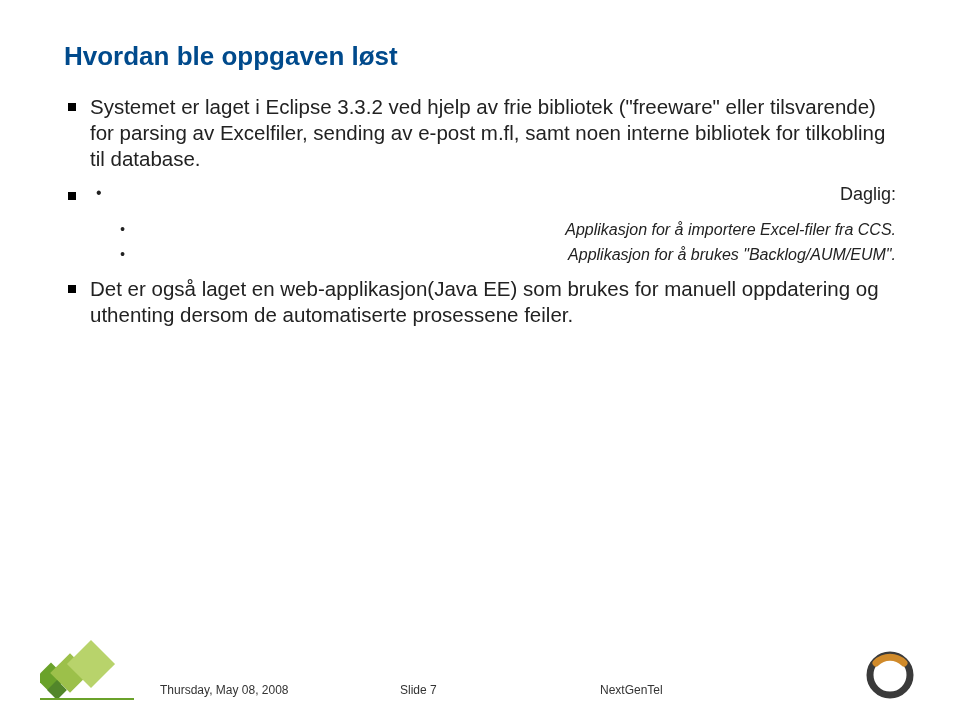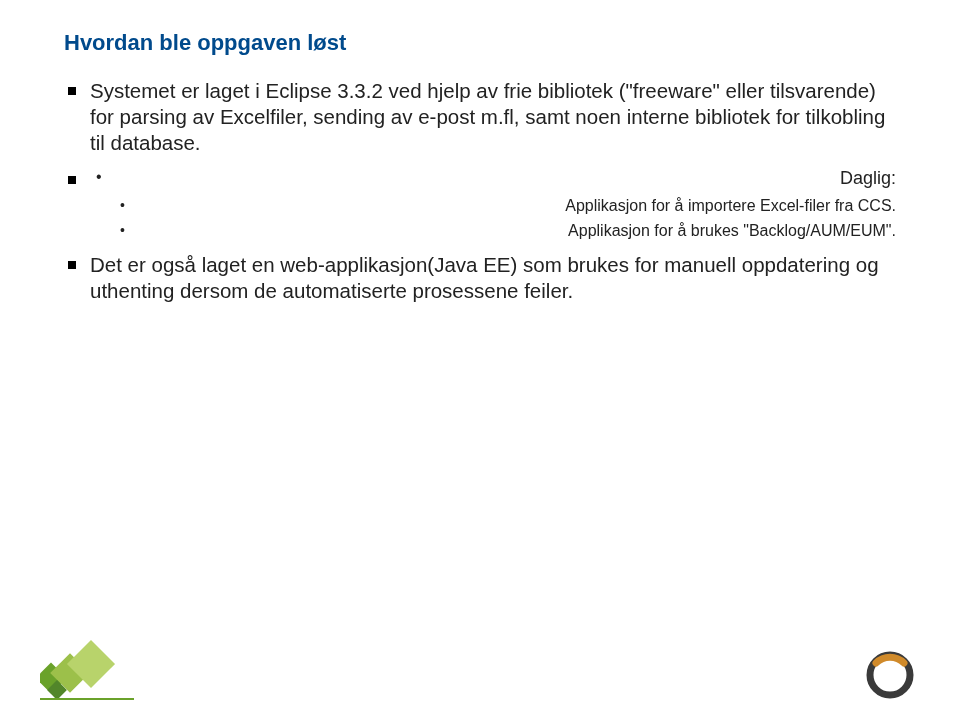--- a/index.html
+++ b/index.html
@@ -1,25 +1,25 @@
 <!DOCTYPE html>
 <html><head>
 <meta charset="utf-8">
 <style>
   * { margin: 0; padding: 0; box-sizing: border-box; }
   html, body { width: 960px; height: 717px; background: #fff; font-family: Arial, Helvetica, sans-serif; color: #222; }
   .slide { position: relative; width: 960px; height: 717px; padding: 30px 64px 0 64px; }
-  .title { font-size: 22px; font-weight: bold; color: #004a8c; margin-bottom: 22px; }
+  .title { font-size: 26px; font-weight: bold; color: #004a8c; margin-bottom: 22px; margin-top: 11px; }
   ul.level1 { list-style: none; padding-left: 0; }
   ul.level1 > li { position: relative; padding-left: 26px; margin-bottom: 10px; font-size: 20.5px; line-height: 1.28; }
   ul.level1 > li::before { content: ""; position: absolute; left: 4px; top: 9px; width: 8px; height: 8px; background: #000; }
   ul.level2 { list-style: none; padding-left: 0; margin-top: 8px; }
   ul.level2 > li { position: relative; padding-left: 24px; margin-bottom: 6px; font-size: 18px; line-height: 1.3; text-align: right; }
   ul.level2 > li::before { content: "•"; position: absolute; left: 6px; top: 0; font-size: 16px; }
-  ul.level3 { list-style: none; padding-left: 0; margin-top: 6px; }
+  ul.level3 { list-style: none; padding-left: 0; margin-top: 14px; font-style: italic; }
   ul.level3 > li { position: relative; padding-left: 22px; margin-bottom: 4px; font-size: 16px; line-height: 1.3; }
   ul.level3 > li::before { content: "•"; position: absolute; left: 6px; top: 0; font-size: 14px; }
   .footer { position: absolute; left: 0; bottom: 20px; width: 960px; padding: 0 44px 0 160px; display: flex; align-items: flex-end; font-size: 12px; color: #333; }
   .footer .date { width: 240px; }
   .footer .slidenum { width: 200px; }
   .footer .brand { width: 220px; }
   .decoration { position: absolute; left: 40px; bottom: 16px; width: 94px; height: 64px; }
   .decoration svg { width: 94px; height: 64px; }
   .logo { position: absolute; right: 44px; bottom: 16px; width: 52px; height: 52px; }
   .logo svg { width: 52px; height: 52px; }
@@ -52,20 +52,25 @@
       <g>
         <rect x="0" y="30" width="22" height="22" fill="#6aa22a" transform="rotate(45 11 41)"></rect>
         <rect x="16" y="22" width="28" height="28" fill="#9cc04a" transform="rotate(45 30 36)"></rect>
         <rect x="10" y="46" width="14" height="14" fill="#52862a" transform="rotate(45 17 53)"></rect>
         <rect x="34" y="10" width="34" height="34" fill="#b8d36b" transform="rotate(45 51 27)"></rect>
         <line x1="0" y1="62" x2="94" y2="62" stroke="#6aa22a" stroke-width="2"></line>
       </g>
     </svg>
   </div>
 
+  <div class="footer">
+    <span class="date">Thursday, May 08, 2008</span>
+    <span class="slidenum">Slide 7</span>
+    <span class="brand">NextGenTel</span>
+  </div>
 
   <div class="logo">
     <svg viewBox="0 0 52 52">
       <circle cx="26" cy="26" r="20" fill="none" stroke="#3a3a3a" stroke-width="7"></circle>
       <path d="M12 14 A20 20 0 0 1 40 14" fill="none" stroke="#d08a2a" stroke-width="7" stroke-linecap="round"></path>
     </svg>
   </div>
 
 </div>
 

